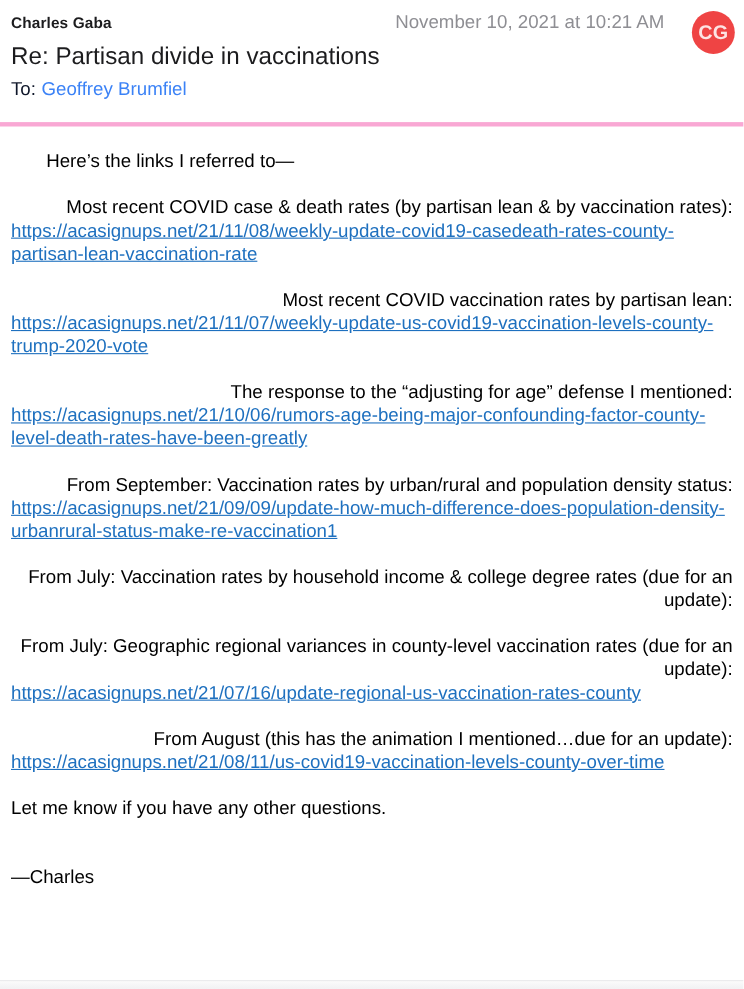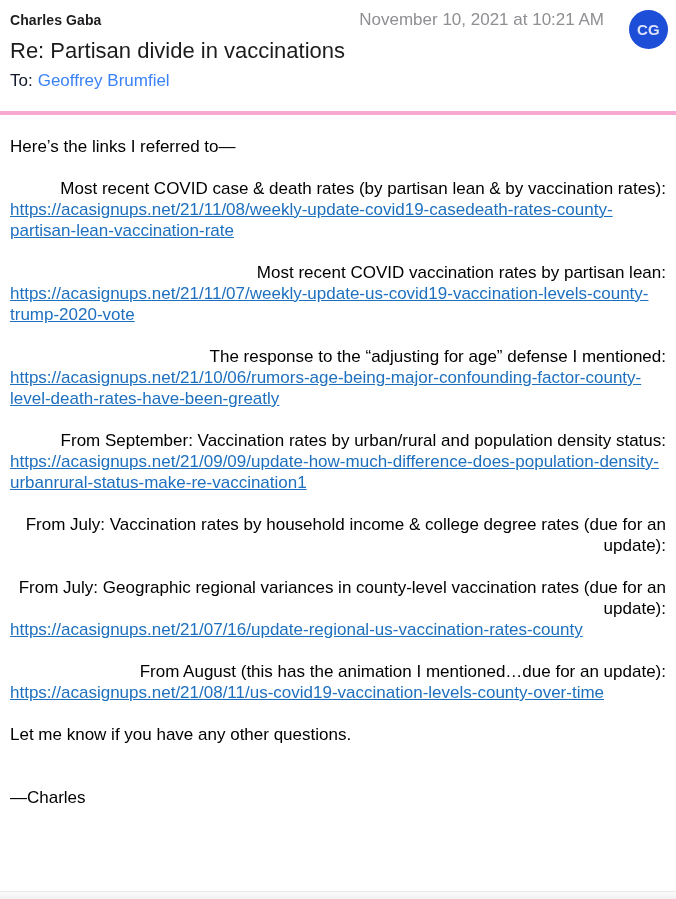--- a/index.html
+++ b/index.html
@@ -44,38 +44,38 @@
   }
   .to-label { color: #0f172a; }
   .recipient { color: #3b82f6; margin-left: 5px; }
   .avatar {
     position: absolute;
     top: 10px;
     right: 8px;
     width: 39px;
     height: 39px;
     border-radius: 50%;
-    background: #1d4ed8;
+    background: #ef4444;
     display: flex;
     align-items: center;
     justify-content: center;
-    font-size: 15px;
+    font-size: 18px;
     font-weight: bold;
     color: rgba(255,255,255,0.85);
     letter-spacing: 0.3px;
     margin-left: 24px;
   }
   .mail-body {
     padding: 1px 10px 0 10px;
     font-size: 17px;
     line-height: 21px;
     color: #000000;
   }
   .mail-body p { margin: 21px 0; }
-  .mail-body p.intro { margin-top: 20px; }
+  .mail-body p.intro { margin-top: 20px; margin-left: 32px; }
   a.link {
     color: #1e70bf;
     text-decoration: underline;
     word-wrap: break-word;
   }
   .para-label { display: block; text-align: right; }
   .para-link { display: block; }
   .signature { margin-top: 42px !important; }
   .bottom-strip {
     position: absolute;

